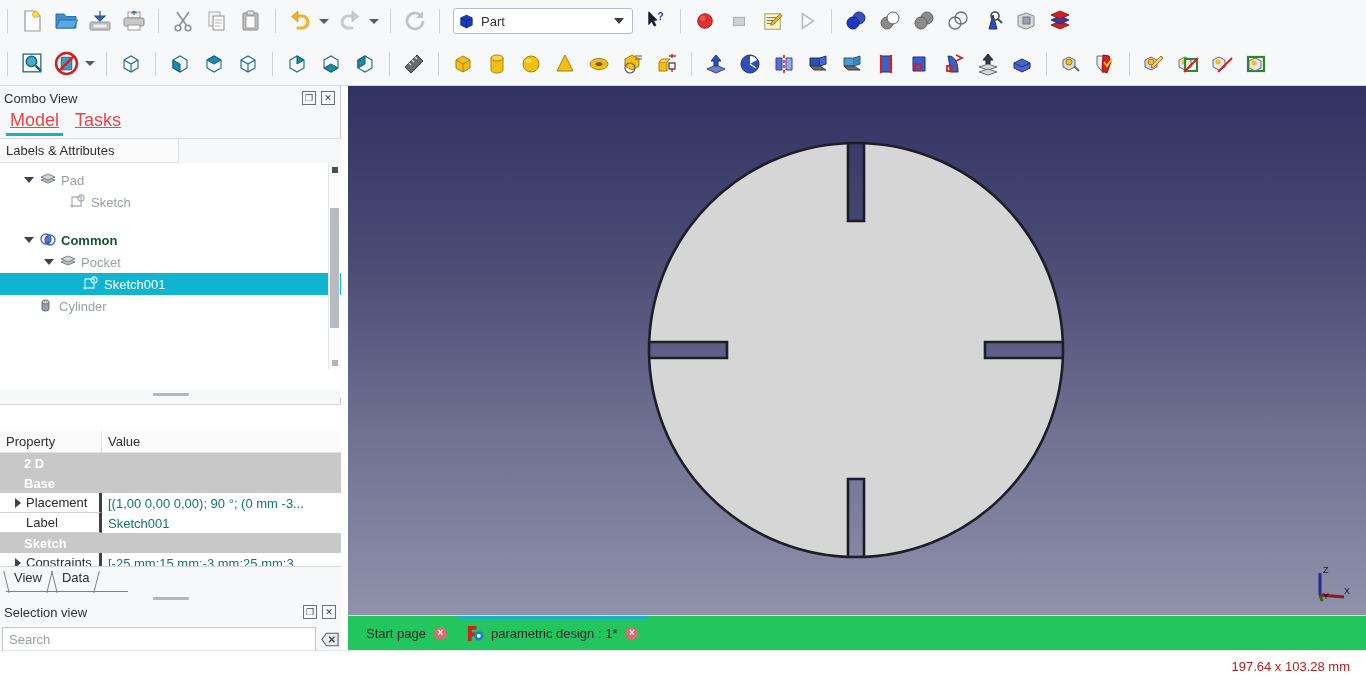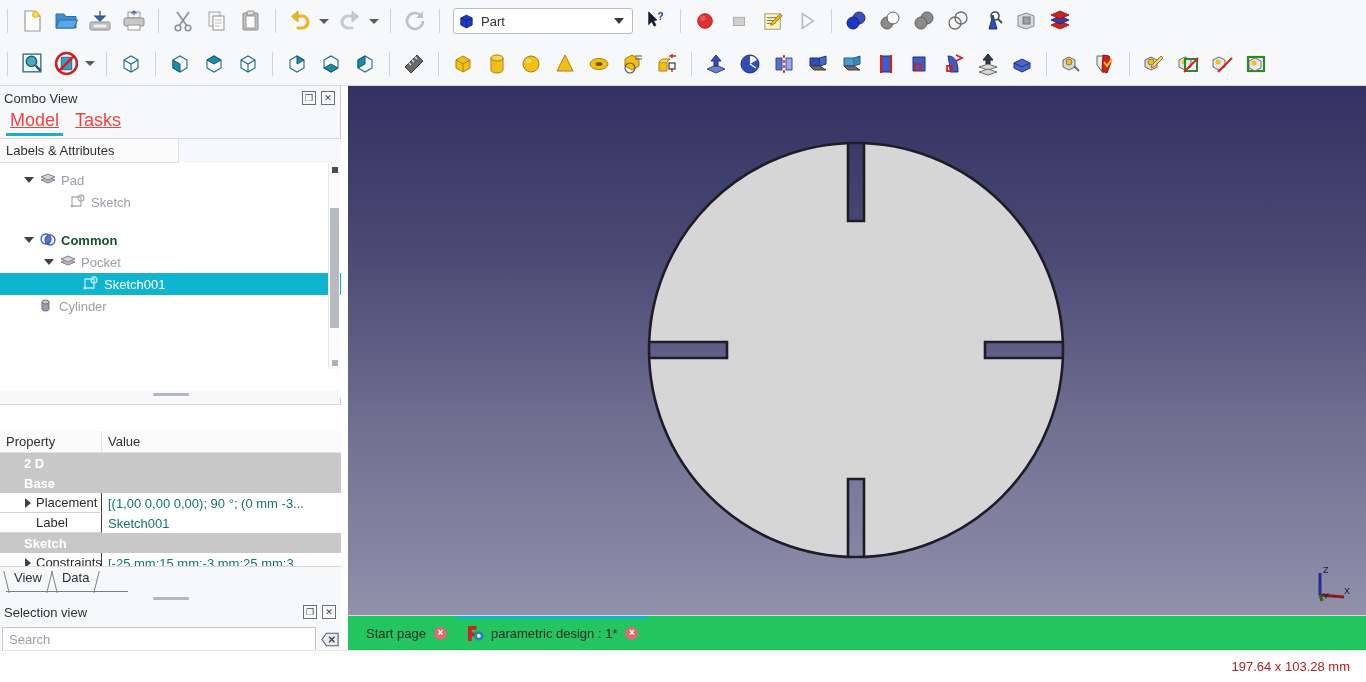--- a/index.html
+++ b/index.html
@@ -144,22 +144,22 @@
     height: 22px; display: flex; background: #fbfbfc;
     border-bottom: 1px solid #dfe1e6; font-size: 13px; color: #2f2f2f; margin-top: 26px;
   }
   .prop-head .ph1 { width: 102px; padding-left: 6px; display: flex; align-items: center;
                     border-right: 1px solid #dfe1e6; }
   .prop-head .ph2 { flex: 1 1 auto; padding-left: 6px; display: flex; align-items: center; }
   .prop-row { height: 20px; display: flex; font-size: 13px; align-items: center; }
   .prop-row.group { background: #c8c8c8; color: #ffffff; font-weight: bold; }
   .prop-row.group .pg-label { padding-left: 24px; }
   .prop-name {
-    width: 102px; padding-left: 16px; display: flex; align-items: center;
-    border-right: 1px solid #404040; height: 20px; color: #2b2b2b;
+    width: 102px; padding-left: 6px; display: flex; align-items: center;
+    border-right: 3px solid #404040; height: 20px; color: #2b2b2b;
     overflow: hidden; white-space: nowrap;
   }
   .prop-val {
     flex: 1 1 auto; padding-left: 6px; display: flex; align-items: center;
     height: 20px; color: #0f766e; overflow: hidden; white-space: nowrap;
   }
   .prow-arrow {
     width: 0; height: 0; margin: 0 5px 0 9px; flex: 0 0 auto;
     border-top: 5px solid transparent; border-bottom: 5px solid transparent;
     border-left: 6px solid #3d4148;

